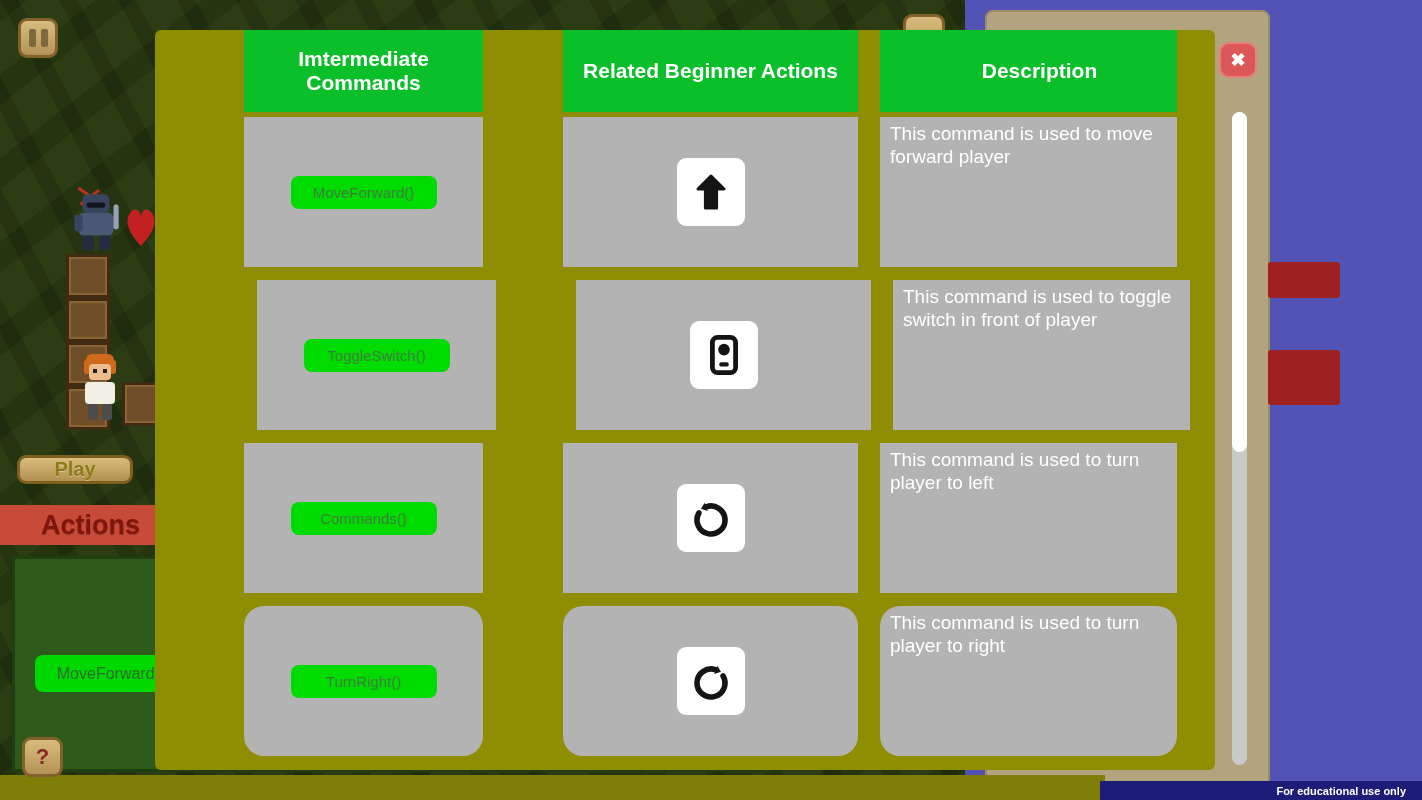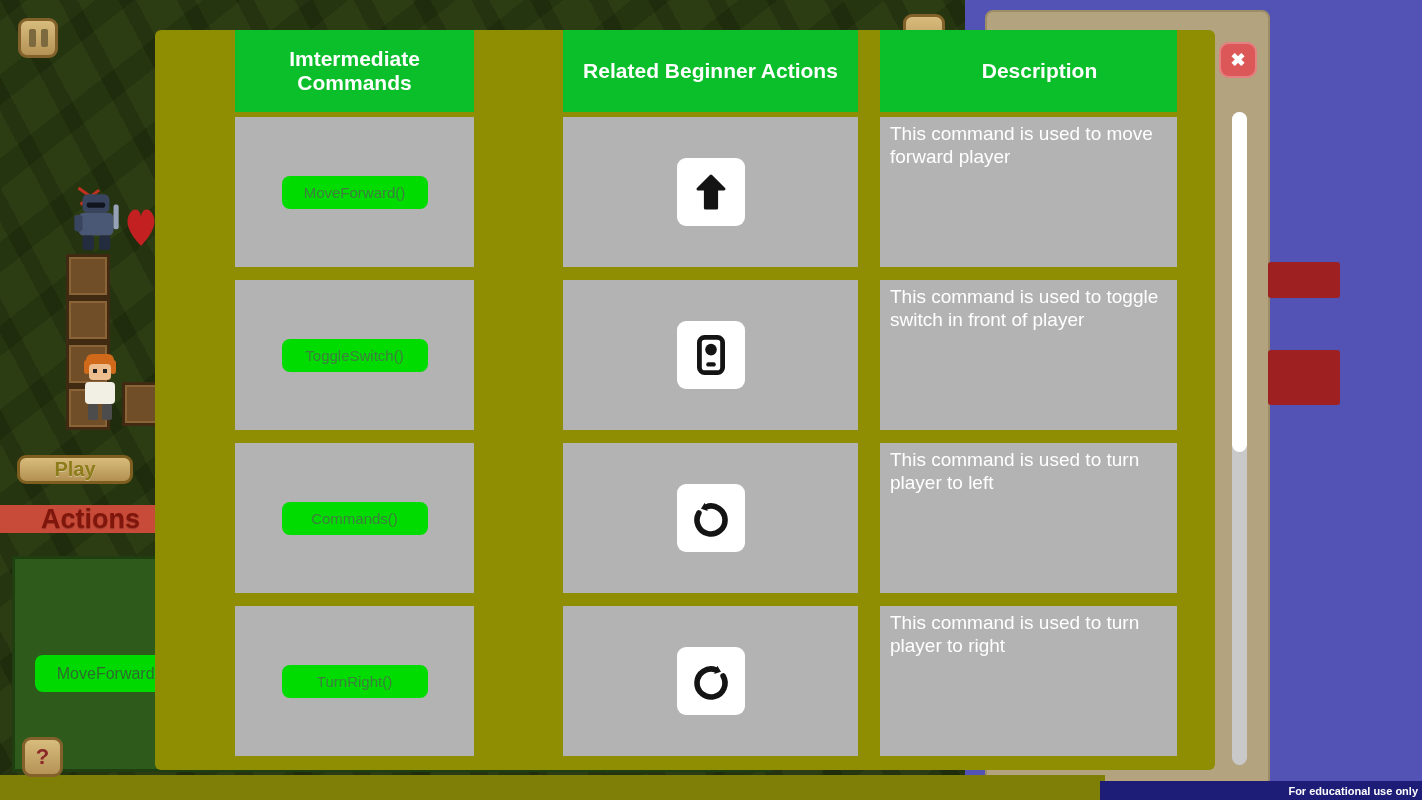--- a/index.html
+++ b/index.html
@@ -29,50 +29,50 @@
   .knight { left:68px; top:186px; width:58px; height:66px; }
   .heart  { left:122px; top:200px; width:38px; height:50px; }
   .char   { left:76px; top:352px; width:48px; height:72px; }
   .sprite svg { width:100%; height:100%; display:block; }
 
   .play-btn { left:17px; top:455px; width:116px; height:29px;
     background:linear-gradient(#d9bd7c,#b29052); border:3px solid #7e5f20; border-radius:9px;
     color:#8c7c1a; font-weight:bold; font-size:20px; display:flex; align-items:center; justify-content:center;
     text-shadow:0 1px 0 rgba(255,255,255,.35); }
 
-  .actions-banner { left:0; top:505px; width:181px; height:28px; background:#c74b38;
+  .actions-banner { left:0; top:505px; width:181px; height:40px; background:#c74b38;
     color:#7f150b; font-weight:bold; font-size:27px; display:flex; align-items:center; justify-content:center;
     border-radius:0 6px 6px 0; text-shadow:0 1px 1px rgba(0,0,0,.25); }
 
   .actions-panel { left:12px; top:556px; width:760px; height:216px;
     background:#2e5b1c; border:3px solid #1f3f10; }
 
   .cmd-btn { left:35px; top:655px; width:152px; height:37px; background:#00d900; border-radius:8px;
     color:#2f6b2f; font-size:16px; display:flex; align-items:center; justify-content:center; }
 
   
   .right-bg  { left:965px; top:0; width:457px; height:800px; background:#5353b6; }
   .tan-panel { left:985px; top:10px; width:285px; height:777px; background:#b3a37e;
                border-radius:8px; border:2px solid #9c8d66; }
   .side-btn  { background:#9e2020; border-radius:3px; }
   .side-btn.b1 { left:1268px; top:262px; width:72px; height:36px; }
   .side-btn.b2 { left:1268px; top:350px; width:72px; height:55px; }
 
   .bottom-strip { left:0; top:775px; width:1105px; height:25px; background:#7f7f08; }
   .footer-bar { left:1100px; top:781px; width:322px; height:19px; background:#1d1d78;
     color:#fff; font-size:11px; font-weight:bold; display:flex; align-items:center;
-    justify-content:flex-end; padding-right:4px; }
+    justify-content:flex-end; padding-right:16px; }
 
   
   .modal { left:155px; top:30px; width:1060px; height:740px; background:#8f8d02; border-radius:6px; }
   .col-header { position:absolute; top:0; height:82px; background:#0abf29; color:#fff;
     font-weight:bold; font-size:21px; display:flex; align-items:center; justify-content:center; text-align:center; }
-  .cc1 { left:80px; width:239px; } .cc2 { left:408px; width:295px; } .cc3 { left:725px; width:297px;padding-left:22px; }
+  .cc1 { left:89px; width:239px; } .cc2 { left:408px; width:295px; } .cc3 { left:725px; width:297px;padding-left:22px; }
   .cell { position:absolute; height:150px; background:#b3b3b3; }
-  .r1{top:87px;} .r2{top:250px;} .r3{top:413px;} .r4{top:576px;}
+  .r1{top:87px;} .r2{top:250px;margin-left:13px;} .r3{top:413px;} .r4{top:576px;border-radius:20px;}
   .cell.center { display:flex; align-items:center; justify-content:center; }
   .pill { width:146px; height:33px; background:#00db00; border-radius:8px; color:#3f7d3f;
           font-size:15px; display:flex; align-items:center; justify-content:center; }
   .icon-box { width:68px; height:68px; background:#fff; border-radius:9px;
               display:flex; align-items:center; justify-content:center; }
   .icon-box svg { width:48px; height:48px; display:block; }
   .desc { color:#fff; font-size:19px; line-height:1.22; padding:5px 10px; }
 
   .close-btn { left:1219px; top:42px; width:38px; height:36px; background:#dc5757; border-radius:10px;
     display:flex; align-items:center; justify-content:center; color:#fff; font-size:18px; font-weight:bold;

